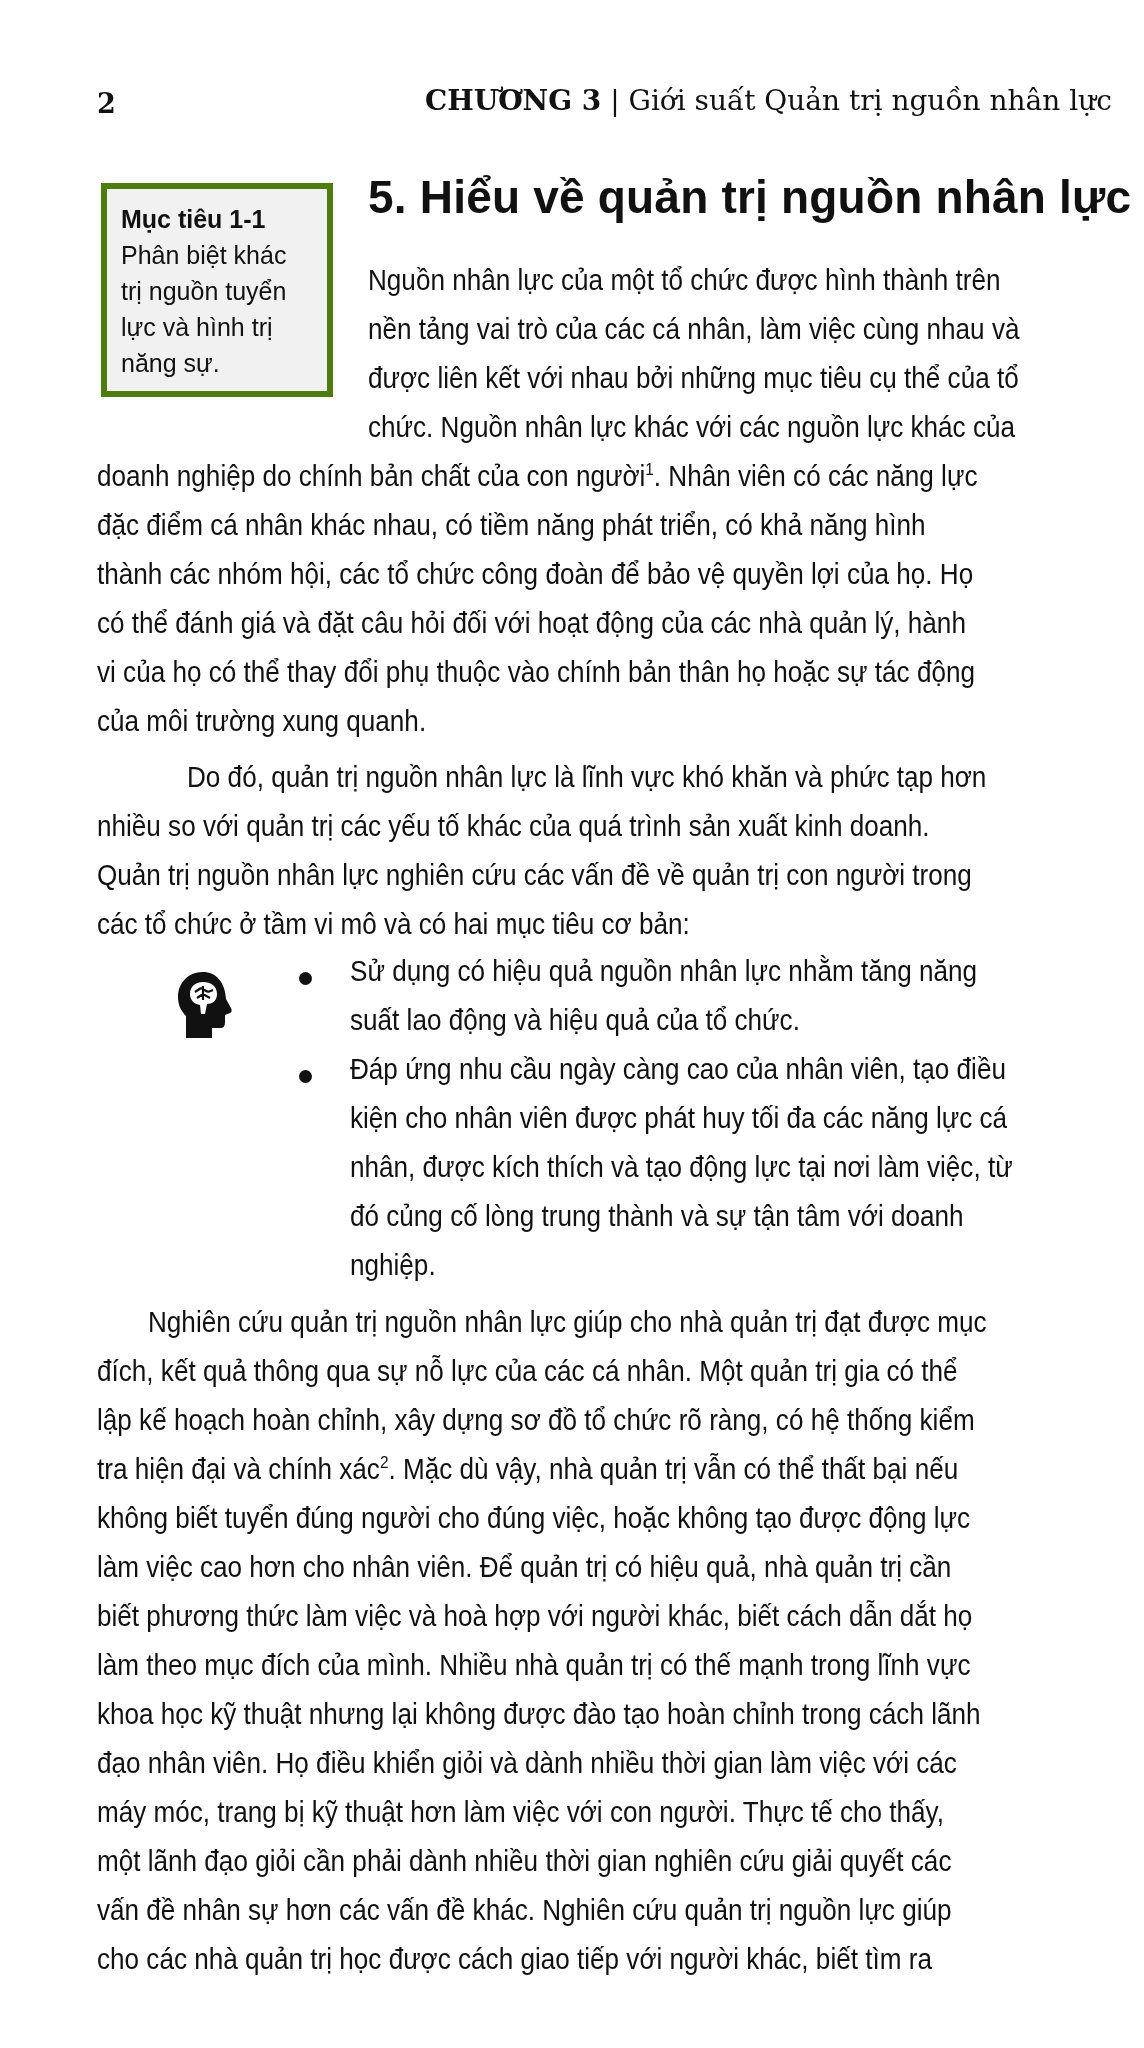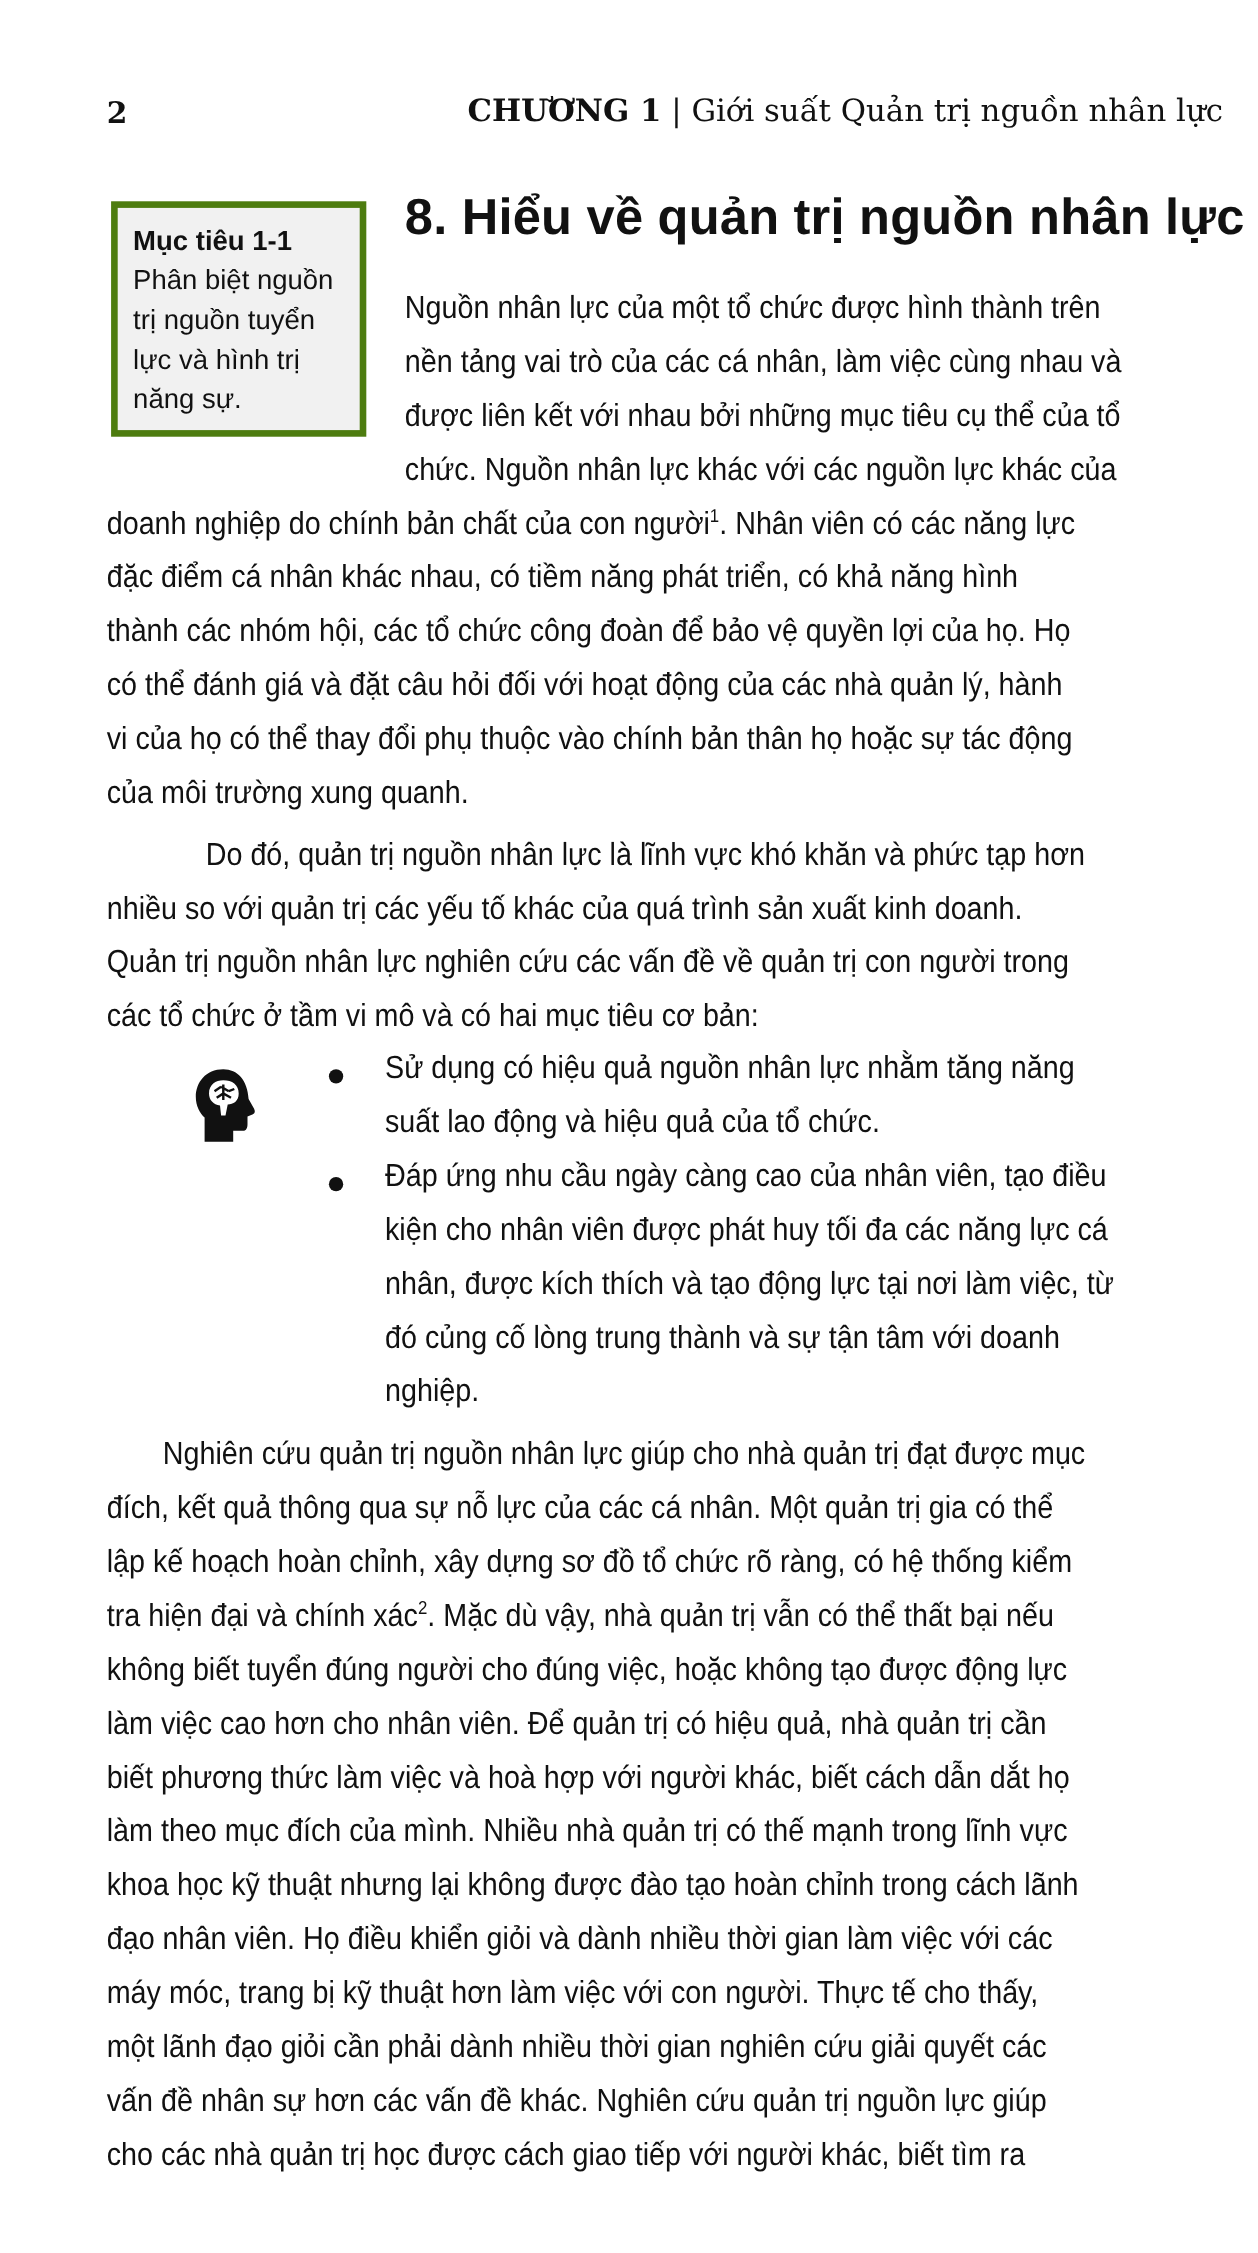--- a/index.html
+++ b/index.html
@@ -35,34 +35,34 @@
     position: absolute; width: 13px; height: 13px; border-radius: 50%; background: #111;
   }
   .brain-icon { position: absolute; left: 175px; top: 970px; width: 60px; height: 70px; }
   sup { font-size: 17px; line-height: 0; }
 </style>
 </head>
 <body>
 
 <div class="page-number">2</div>
 <div class="running-head">
-  <span class="chap">CHƯƠNG 1</span>
+  <span class="chap">CHƯƠNG 3</span>
   <span>|</span>
   <span>Giới suất Quản trị nguồn nhân lực</span>
 </div>
 
 <div class="objective-box">
   <span class="obj-title">Mục tiêu 1-1</span>
-  <span style="display:block">Phân biệt nguồn</span>
+  <span style="display:block">Phân biệt khác</span>
   <span style="display:block">trị nguồn tuyển</span>
   <span style="display:block">lực và hình trị</span>
   <span style="display:block">năng sự.</span>
 </div>
 
-<div class="section-heading">8. Hiểu về quản trị nguồn nhân lực</div>
+<div class="section-heading">5. Hiểu về quản trị nguồn nhân lực</div>
 
 <div class="line" style="left:368px;top:264px">Nguồn nhân lực của một tổ chức được hình thành trên</div>
 <div class="line" style="left:368px;top:313px">nền tảng vai trò của các cá nhân, làm việc cùng nhau và</div>
 <div class="line" style="left:368px;top:362px">được liên kết với nhau bởi những mục tiêu cụ thể của tổ</div>
 <div class="line" style="left:368px;top:411px">chức. Nguồn nhân lực khác với các nguồn lực khác của</div>
 <div class="line" style="left:97px;top:460px"><span>doanh nghiệp do chính bản chất của con người</span><sup>1</sup><span>. Nhân viên có các năng lực</span></div>
 <div class="line" style="left:97px;top:509px">đặc điểm cá nhân khác nhau, có tiềm năng phát triển, có khả năng hình</div>
 <div class="line" style="left:97px;top:558px">thành các nhóm hội, các tổ chức công đoàn để bảo vệ quyền lợi của họ. Họ</div>
 <div class="line" style="left:97px;top:607px">có thể đánh giá và đặt câu hỏi đối với hoạt động của các nhà quản lý, hành</div>
 <div class="line" style="left:97px;top:656px">vi của họ có thể thay đổi phụ thuộc vào chính bản thân họ hoặc sự tác động</div>

